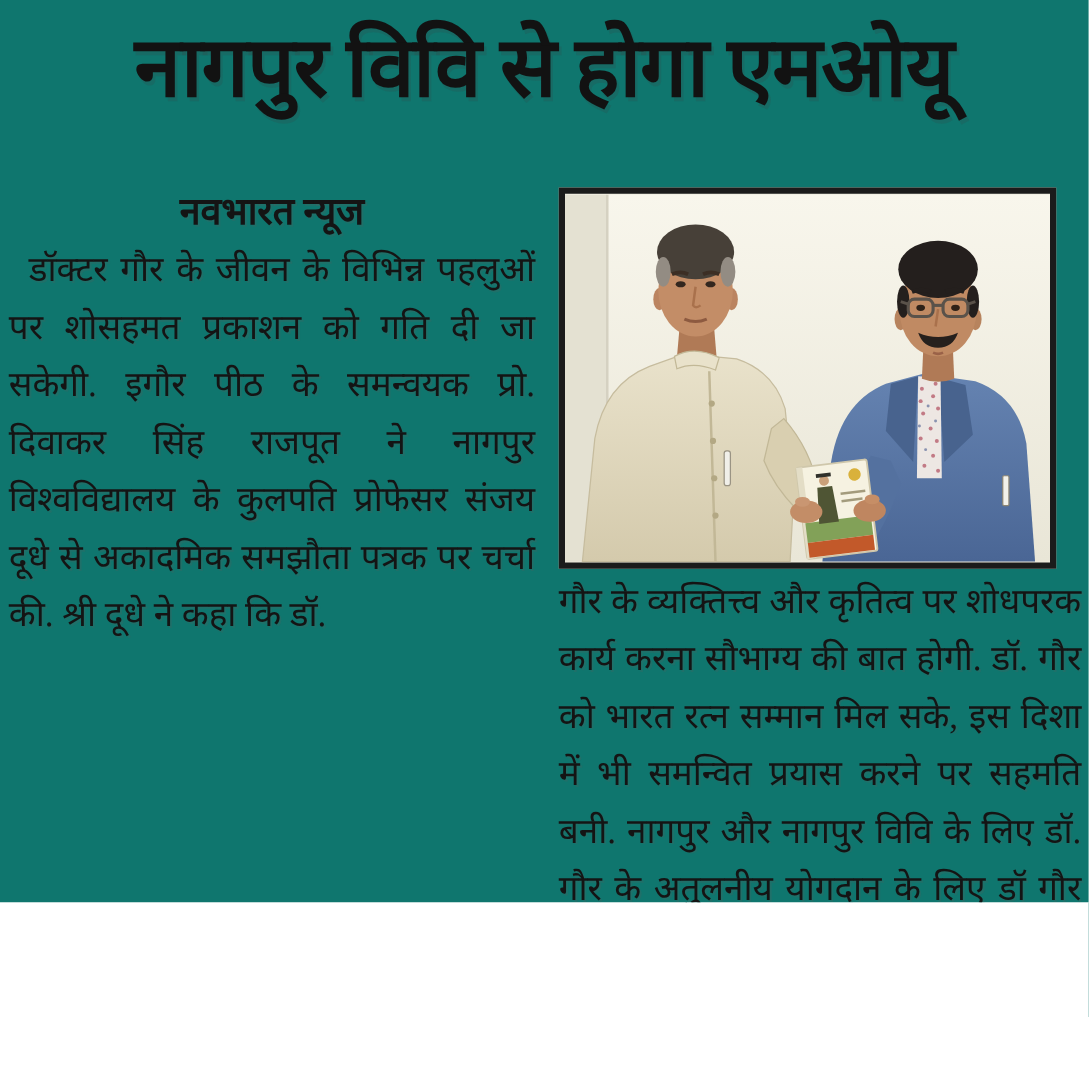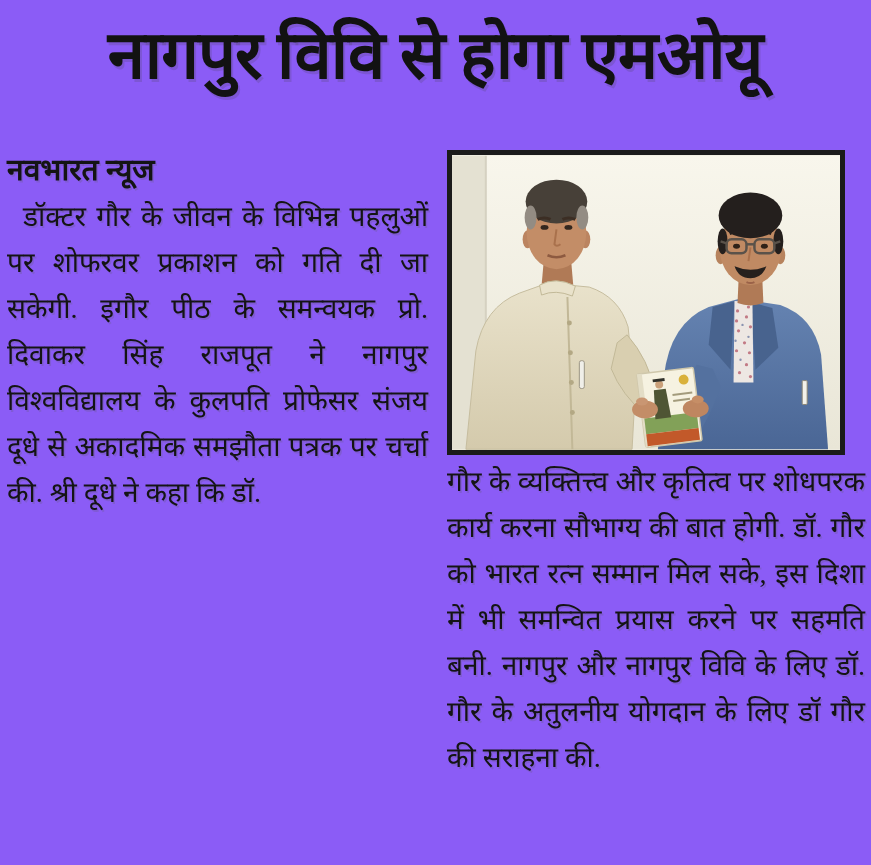--- a/index.html
+++ b/index.html
@@ -1,21 +1,21 @@
 <!DOCTYPE html>
 <html lang="hi"><head>
 <meta charset="utf-8">
 <style>
   html, body { margin: 0; padding: 0; background: #ffffff; }
 
   .page {
     position: relative;
     width: 871px;
-    height: 865px;
-    background: #8b5cf6;
+    height: 722px;
+    background: #0f766e;
     overflow: hidden;
     color: #141414;
     font-family: "Liberation Serif", "DejaVu Serif", serif;
   }
 
   .headline {
     position: absolute;
     top: 2px;
     left: 4px;
     width: 862px;
@@ -30,20 +30,21 @@
   }
 
   .col {
     position: absolute;
     top: 148px;
   }
   .col-left  { left: 7px;   width: 421px; }
   .col-right { left: 447px; width: 418px; }
 
   .byline {
+    text-align: center;
     font-weight: 700;
     font-size: 30px;
     line-height: 44px;
     margin: 0 0 2px 0;
     text-shadow: 1.5px 1.5px 0 rgba(90,90,90,0.22);
   }
 
   .para {
     margin: 0;
     font-size: 28px;
@@ -67,21 +68,21 @@
 </style>
 </head>
 <body>
 
 <div class="page">
 
   <div class="headline">नागपुर विवि से होगा एमओयू</div>
 
   <div class="col col-left">
     <p class="byline">नवभारत न्यूज</p>
-    <p class="para indent">डॉक्टर गौर के जीवन के विभिन्न पहलुओं पर शोफरवर प्रकाशन को गति दी जा सकेगी. इगौर पीठ के समन्वयक प्रो. दिवाकर सिंह राजपूत ने नागपुर विश्वविद्यालय के कुलपति प्रोफेसर संजय दूधे से अकादमिक समझौता पत्रक पर चर्चा की. श्री दूधे ने कहा कि डॉ.</p>
+    <p class="para indent">डॉक्टर गौर के जीवन के विभिन्न पहलुओं पर शोसहमत प्रकाशन को गति दी जा सकेगी. इगौर पीठ के समन्वयक प्रो. दिवाकर सिंह राजपूत ने नागपुर विश्वविद्यालय के कुलपति प्रोफेसर संजय दूधे से अकादमिक समझौता पत्रक पर चर्चा की. श्री दूधे ने कहा कि डॉ.</p>
   </div>
 
   <div class="col col-right">
 
     <div class="photo-frame">
       <svg viewBox="0 0 390 295" role="img" aria-label="पुस्तिका का आदान-प्रदान करते दो व्यक्ति">
         <defs>
           <linearGradient id="wallGrad" x1="0" y1="0" x2="0" y2="1">
             <stop offset="0" stop-color="#f8f6ec"></stop>
             <stop offset="1" stop-color="#e9e6d7"></stop>

